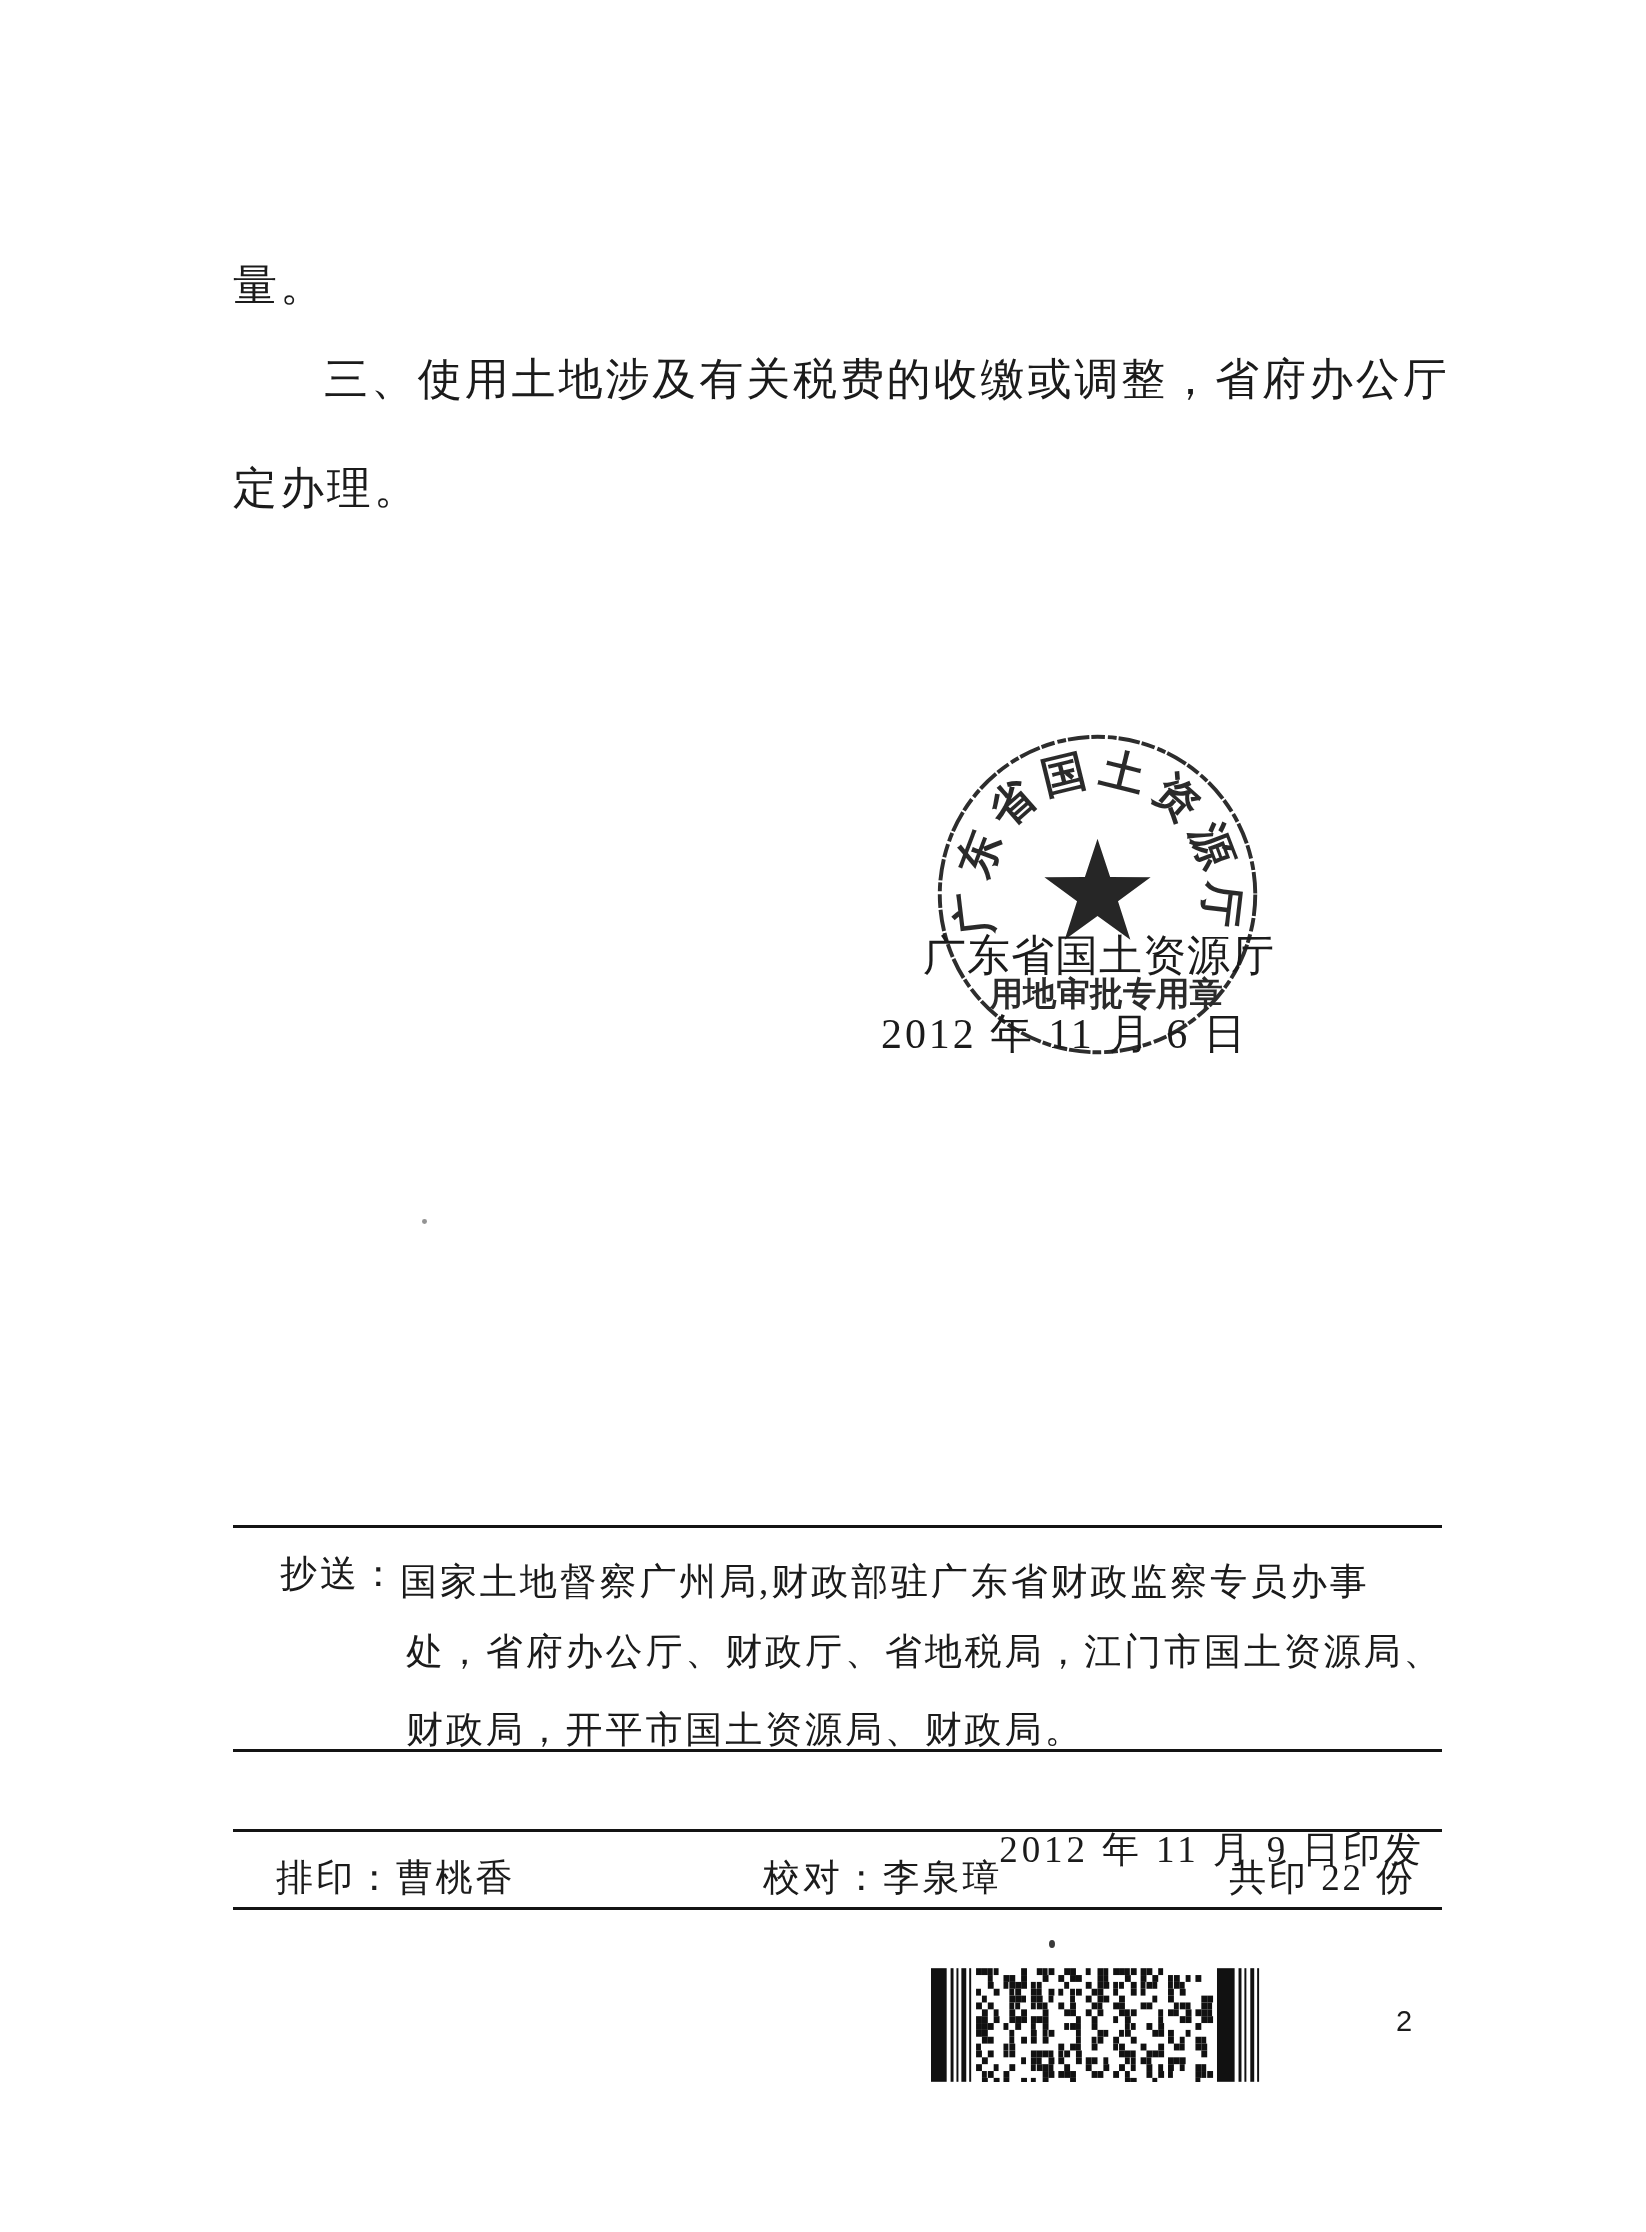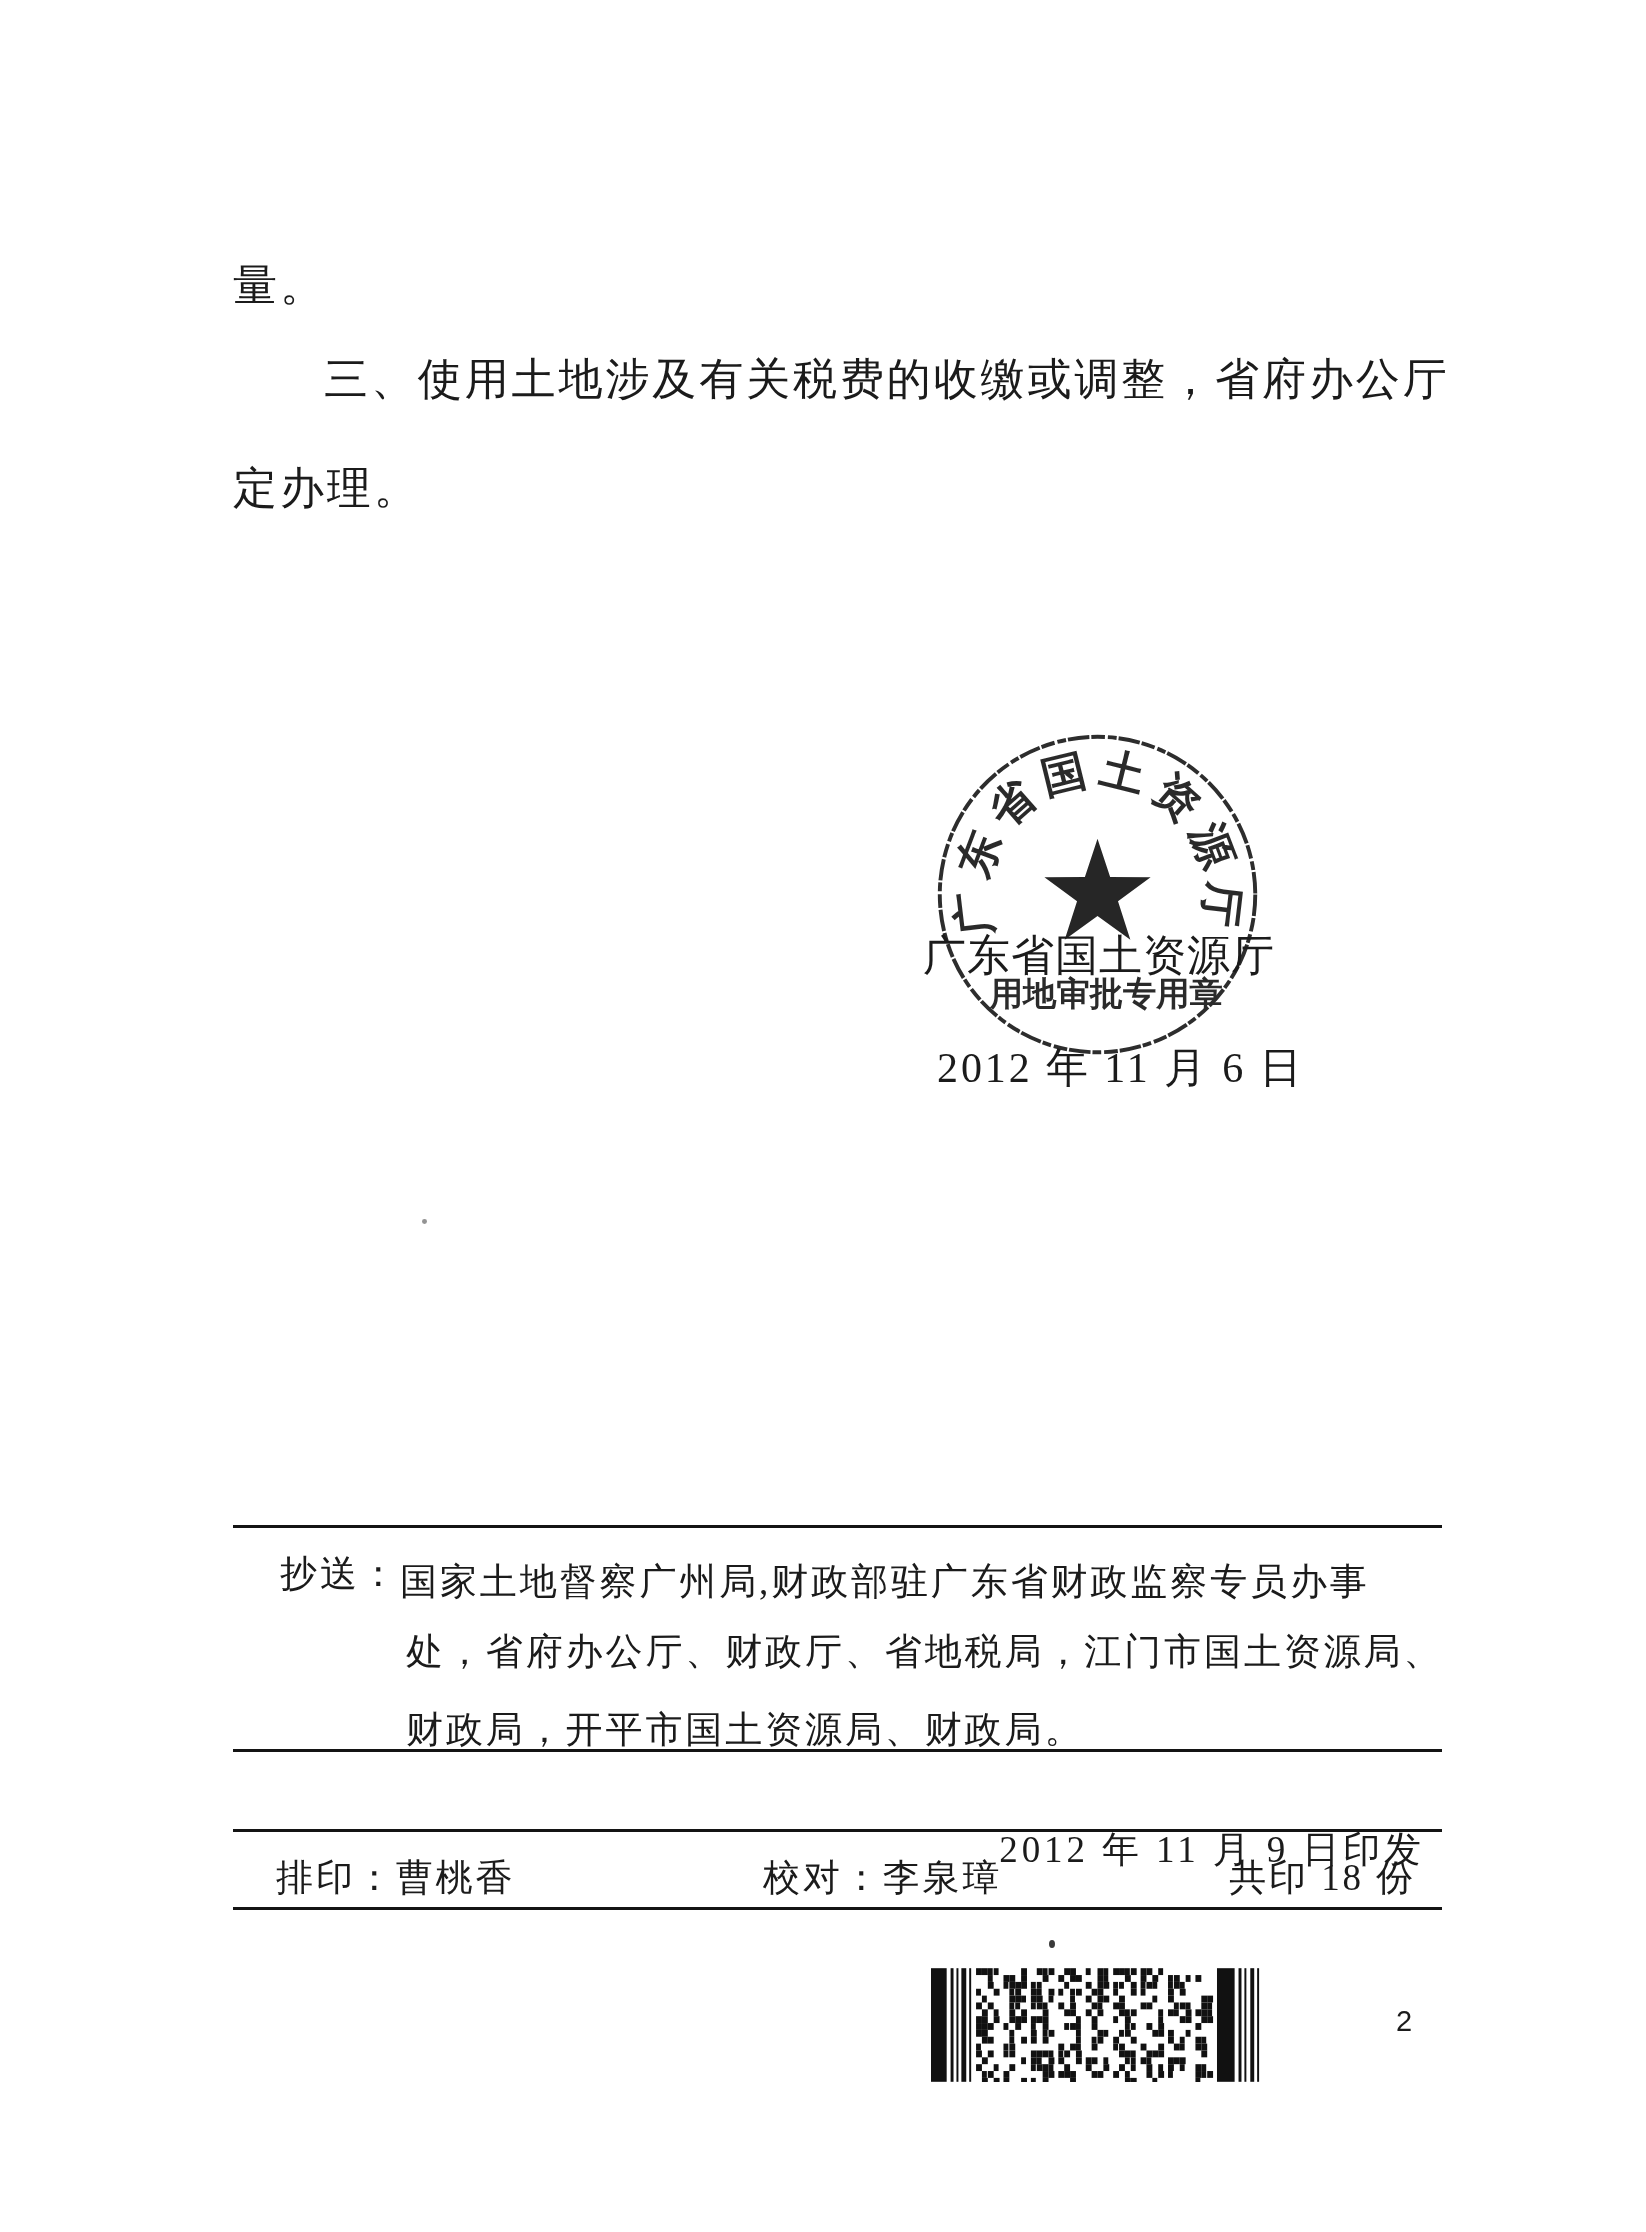--- a/index.html
+++ b/index.html
@@ -8,21 +8,21 @@
     font-family:"Liberation Serif", serif;color:#1b1b1b;overflow:hidden;margin:0 auto;
   }
   .bline{position:absolute;font-size:44px;line-height:1.15;letter-spacing:2.9px;white-space:nowrap;}
   #l1{left:233px;top:261px;}
   #l2{left:324px;top:355px;}
   #l3{left:233px;top:464px;text-align:center;}
   #l4{left:324px;top:540px;}
 
   .seal{position:absolute;left:929px;top:727px;width:339px;height:339px;opacity:.92;}
   .issuer{position:absolute;left:923px;top:927px;font-size:43px;letter-spacing:1px;white-space:nowrap;}
-  .issue-date{position:absolute;left:937px;top:1006px;font-size:42px;letter-spacing:2.9px;white-space:nowrap;margin-top:34px;}
+  .issue-date{position:absolute;left:881px;top:1006px;font-size:42px;letter-spacing:2.9px;white-space:nowrap;}
 
   .disclosure{
     position:absolute;left:239px;top:1331px;font-size:43px;font-weight:bold;
     font-family:"Liberation Sans", sans-serif;letter-spacing:3.9px;white-space:nowrap;
   }
 
   .rule{position:absolute;left:233px;width:1209px;height:2.9px;background:#141414;}
   #rule1{top:1525px;}
   #rule2{top:1749px;}
   #rule3{top:1829px;}
@@ -74,21 +74,21 @@
   <div class="rule" id="rule1"></div>
   <div class="ftext cc-label">抄送：</div>
   <div class="ftext cc1">国家土地督察广州局,财政部驻广东省财政监察专员办事</div>
   <div class="ftext cc2">处，省府办公厅、财政厅、省地税局，江门市国土资源局、</div>
   <div class="ftext cc3">财政局，开平市国土资源局、财政局。</div>
   <div class="rule" id="rule2"></div>
   <div class="ftext print-date">2012 年 11 月 9 日印发</div>
   <div class="rule" id="rule3"></div>
   <div class="ftext typesetter">排印：曹桃香</div>
   <div class="ftext proofreader">校对：李泉璋</div>
-  <div class="ftext copies">共印 18 份</div>
+  <div class="ftext copies">共印 22 份</div>
   <div class="rule" id="rule4"></div>
 
   <svg class="barcode" viewBox="0 0 340 116">
       <rect x="0" y="0" width="16" height="116" fill="#111"></rect>
       <rect x="20" y="0" width="3" height="116" fill="#111"></rect>
       <rect x="26" y="0" width="2" height="116" fill="#111"></rect>
       <rect x="31" y="0" width="5" height="116" fill="#111"></rect>
       <rect x="39" y="0" width="2" height="116" fill="#111"></rect>
       <rect x="292" y="0" width="18" height="116" fill="#111"></rect>
       <rect x="314" y="0" width="3" height="116" fill="#111"></rect>

